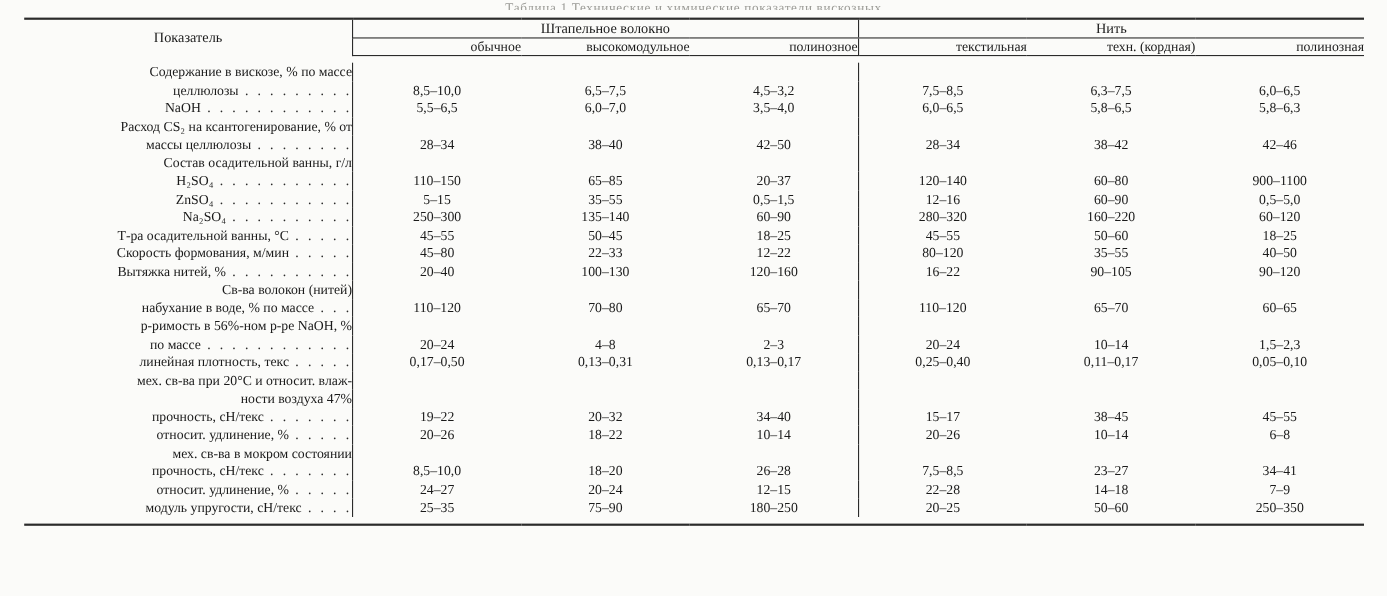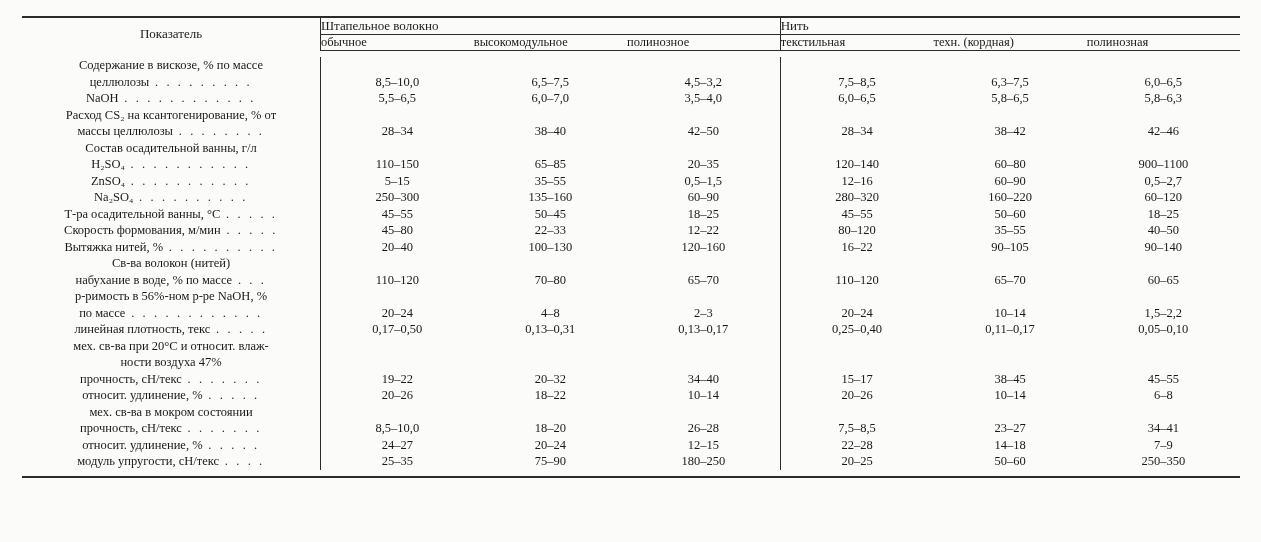--- a/index.html
+++ b/index.html
@@ -49,25 +49,26 @@
   .rule-top td {
     border-top: 2.2px solid #2b2b2b;
   }
   .rule-mid td {
     border-bottom: 1px solid #2b2b2b;
   }
   .rule-thick td {
     border-bottom: 2.2px solid #2b2b2b;
   }
   .hdr-group {
+    text-align: center;
     font-size: 13px;
     padding: 6px 0 6px 0;
   }
   .hdr-sub {
-    text-align: left;
+    text-align: right;
     font-size: 12.5px;
     padding: 7px 0 7px 0;
     font-family: Liberation Serif, serif;
   }
   .hdr-param {
     text-align: center;
     font-size: 13px;
     vertical-align: middle;
   }
   .vline-l {
@@ -77,21 +78,21 @@
     border-bottom: 1px solid #2b2b2b;
   }
   .body-cell {
     text-align: center;
     font-size: 12.5px;
     padding: 1px 0;
     line-height: 1.32;
     white-space: nowrap;
   }
   .label-cell {
-    text-align: center;
+    text-align: right;
     font-size: 12.5px;
     padding: 1px 0 1px 4px;
     line-height: 1.32;
     white-space: nowrap;
   }
   .ind1 { padding-left: 26px; }
   .ind2 { padding-left: 44px; }
   .dots {
     letter-spacing: 2.6px;
     color: #2b2b2b;
@@ -99,20 +100,21 @@
   .spacer-row td { height: 6px; }
   .col-param { width: 298px; }
   .col-d { width: 153px; }
   .bottom-space { height: 10px; }
 </style>
 </head>
 <body>
 
 <div class="page">
 
+  <div class="caption">Таблица 1 Технические и химические показатели вискозных</div>
 
   <table class="tbl">
     <colgroup>
       <col class="col-param">
       <col class="col-d">
         <col class="col-d">
         <col class="col-d">
       <col class="col-d">
         <col class="col-d">
         <col class="col-d">
@@ -187,38 +189,38 @@
           <td class="body-cell"></td>
           <td class="body-cell"></td>
           <td class="body-cell vline-l"></td>
           <td class="body-cell"></td>
           <td class="body-cell"></td>
         </tr>
         <tr>
           <td class="label-cell ind1">H₂SO₄<span class="dots"> . . . . . . . . . . .</span></td>
           <td class="body-cell vline-l">110–150</td>
           <td class="body-cell">65–85</td>
-          <td class="body-cell">20–35</td>
+          <td class="body-cell">20–37</td>
           <td class="body-cell vline-l">120–140</td>
           <td class="body-cell">60–80</td>
           <td class="body-cell">900–1100</td>
         </tr>
         <tr>
           <td class="label-cell ind1">ZnSO₄<span class="dots"> . . . . . . . . . . .</span></td>
           <td class="body-cell vline-l">5–15</td>
           <td class="body-cell">35–55</td>
           <td class="body-cell">0,5–1,5</td>
           <td class="body-cell vline-l">12–16</td>
           <td class="body-cell">60–90</td>
-          <td class="body-cell">0,5–2,7</td>
+          <td class="body-cell">0,5–5,0</td>
         </tr>
         <tr>
           <td class="label-cell ind1">Na₂SO₄<span class="dots"> . . . . . . . . . .</span></td>
           <td class="body-cell vline-l">250–300</td>
-          <td class="body-cell">135–160</td>
+          <td class="body-cell">135–140</td>
           <td class="body-cell">60–90</td>
           <td class="body-cell vline-l">280–320</td>
           <td class="body-cell">160–220</td>
           <td class="body-cell">60–120</td>
         </tr>
         <tr>
           <td class="label-cell">Т-ра осадительной ванны, °C<span class="dots"> . . . . .</span></td>
           <td class="body-cell vline-l">45–55</td>
           <td class="body-cell">50–45</td>
           <td class="body-cell">18–25</td>
@@ -235,21 +237,21 @@
           <td class="body-cell">35–55</td>
           <td class="body-cell">40–50</td>
         </tr>
         <tr>
           <td class="label-cell">Вытяжка нитей, %<span class="dots"> . . . . . . . . . .</span></td>
           <td class="body-cell vline-l">20–40</td>
           <td class="body-cell">100–130</td>
           <td class="body-cell">120–160</td>
           <td class="body-cell vline-l">16–22</td>
           <td class="body-cell">90–105</td>
-          <td class="body-cell">90–140</td>
+          <td class="body-cell">90–120</td>
         </tr>
         <tr>
           <td class="label-cell">Св-ва волокон (нитей)</td>
           <td class="body-cell vline-l"></td>
           <td class="body-cell"></td>
           <td class="body-cell"></td>
           <td class="body-cell vline-l"></td>
           <td class="body-cell"></td>
           <td class="body-cell"></td>
         </tr>
@@ -271,21 +273,21 @@
           <td class="body-cell"></td>
           <td class="body-cell"></td>
         </tr>
         <tr>
           <td class="label-cell ind1">по массе<span class="dots"> . . . . . . . . . . . .</span></td>
           <td class="body-cell vline-l">20–24</td>
           <td class="body-cell">4–8</td>
           <td class="body-cell">2–3</td>
           <td class="body-cell vline-l">20–24</td>
           <td class="body-cell">10–14</td>
-          <td class="body-cell">1,5–2,2</td>
+          <td class="body-cell">1,5–2,3</td>
         </tr>
         <tr>
           <td class="label-cell ind1">линейная плотность, текс<span class="dots"> . . . . .</span></td>
           <td class="body-cell vline-l">0,17–0,50</td>
           <td class="body-cell">0,13–0,31</td>
           <td class="body-cell">0,13–0,17</td>
           <td class="body-cell vline-l">0,25–0,40</td>
           <td class="body-cell">0,11–0,17</td>
           <td class="body-cell">0,05–0,10</td>
         </tr>

